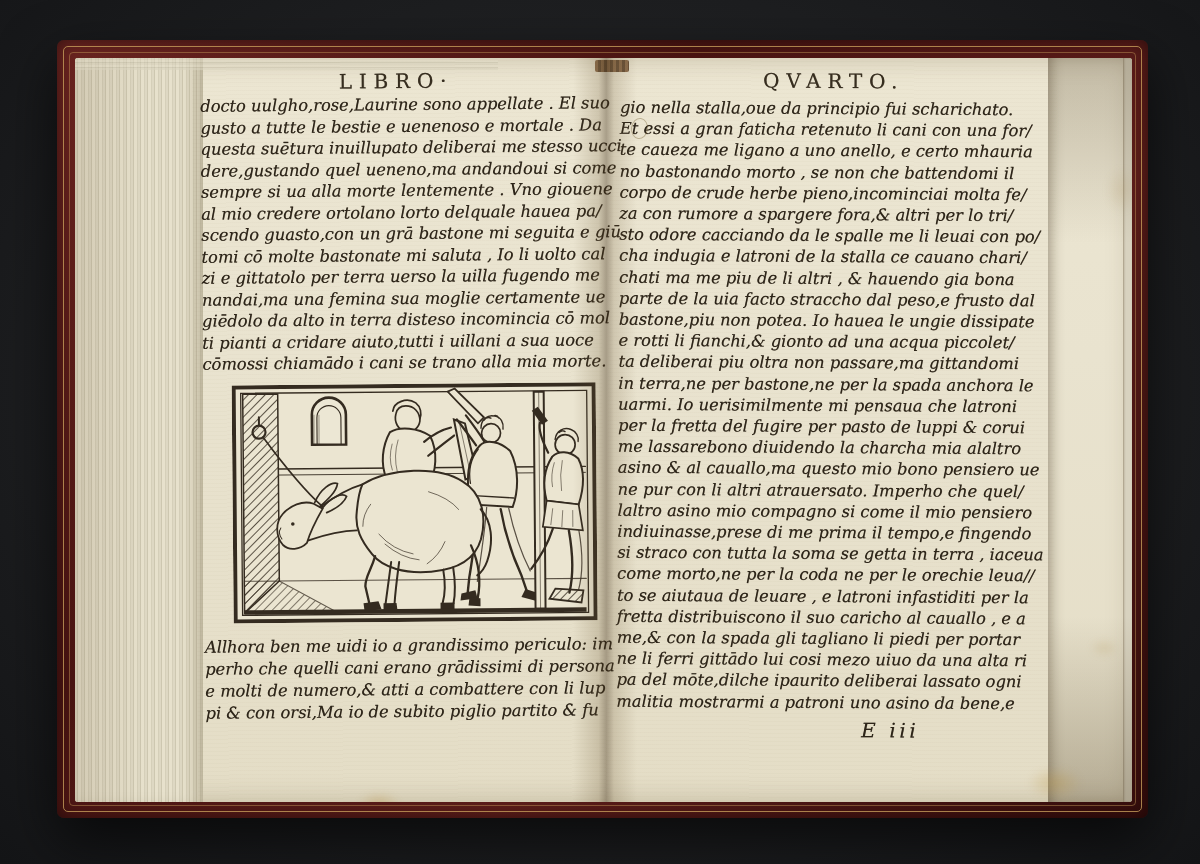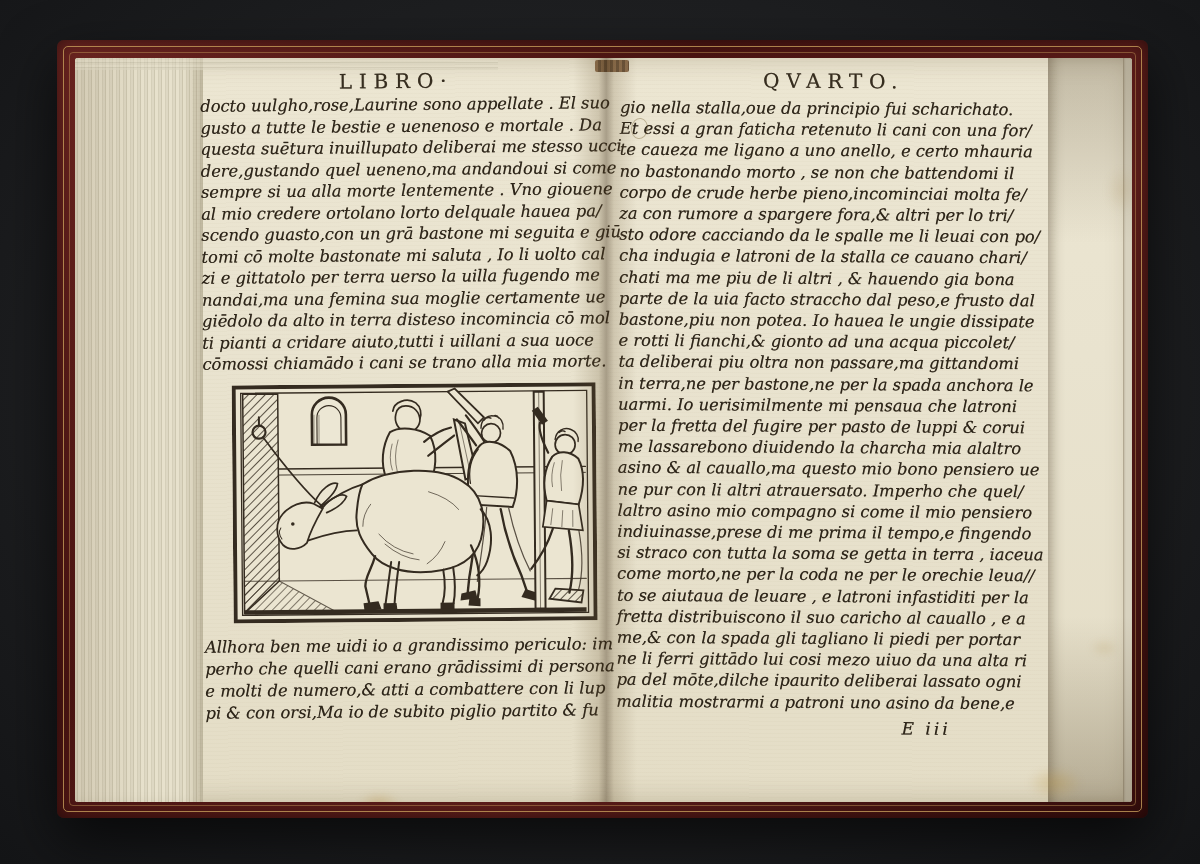--- a/index.html
+++ b/index.html
@@ -59,22 +59,22 @@
     text-shadow:.3px .2px 0 rgba(45,35,20,.5);}
   .textblock{position:absolute;left:8px;right:0;}
   .tline{white-space:nowrap;font-style:italic;font-size:16.3px;color:var(--ink);
     text-shadow:.25px .15px 0 rgba(40,30,18,.55);}
   .page-left .tb-top{top:36px;}
   .page-left .tb-top .tline{line-height:21.5px;}
   .page-left .tb-bottom{top:577px;}
   .page-left .tb-bottom .tline{line-height:22px;}
   .page-right .tb-body{top:40px;left:10px;}
   .page-right .tb-body .tline{line-height:21.2px;}
-  .signature{position:absolute;left:255px;top:660px;width:130px;text-align:center;
-    font-style:italic;font-size:17px;letter-spacing:.18em;color:var(--ink);
+  .signature{position:absolute;left:255px;top:660px;width:130px;
+    font-style:italic;font-size:20px;letter-spacing:.18em;color:var(--ink);
     text-shadow:.25px .15px 0 rgba(40,30,18,.55);}
 
   
   .woodcut{position:absolute;left:37px;top:326px;width:364px;height:238px;}
   .woodcut svg{display:block;width:100%;height:100%;}
 
   
   .stain{position:absolute;border-radius:50%;pointer-events:none;filter:blur(3px);}
   .s1{left:282px;top:733px;width:44px;height:28px;background:radial-gradient(ellipse,rgba(181,139,58,.34),rgba(181,139,58,0) 70%);}
   .s3{left:952px;top:708px;width:56px;height:34px;background:radial-gradient(ellipse,rgba(186,147,63,.32),rgba(186,147,63,0) 70%);}

